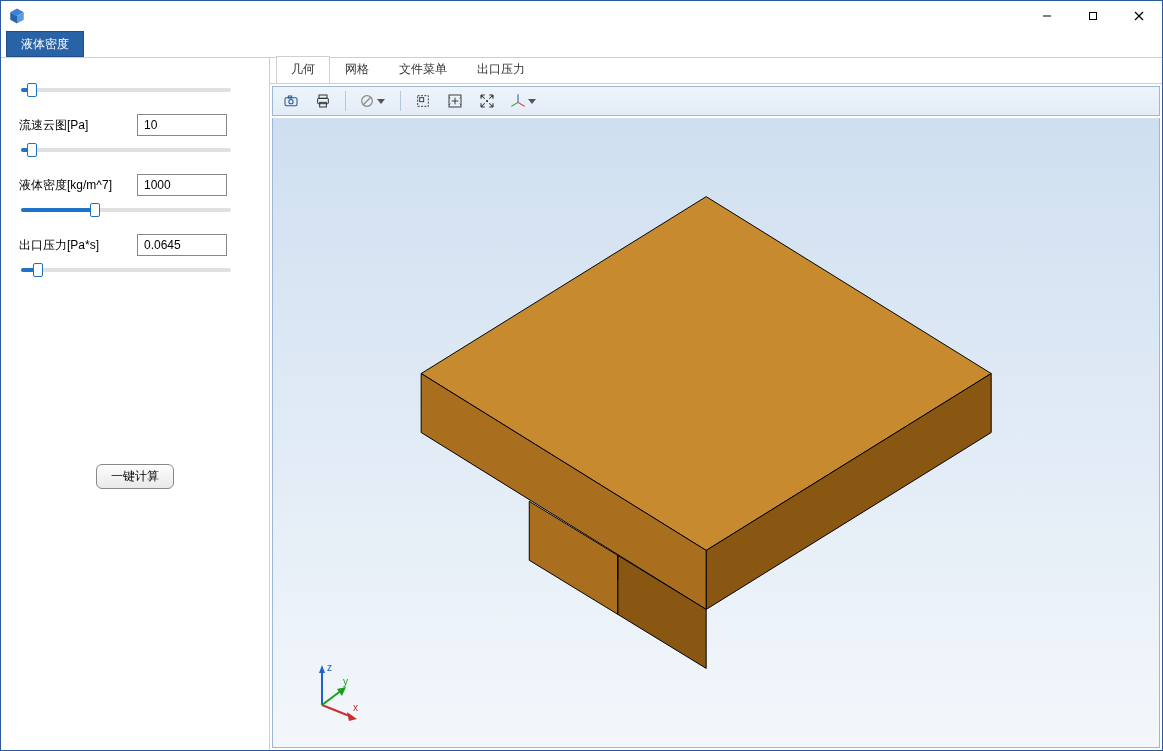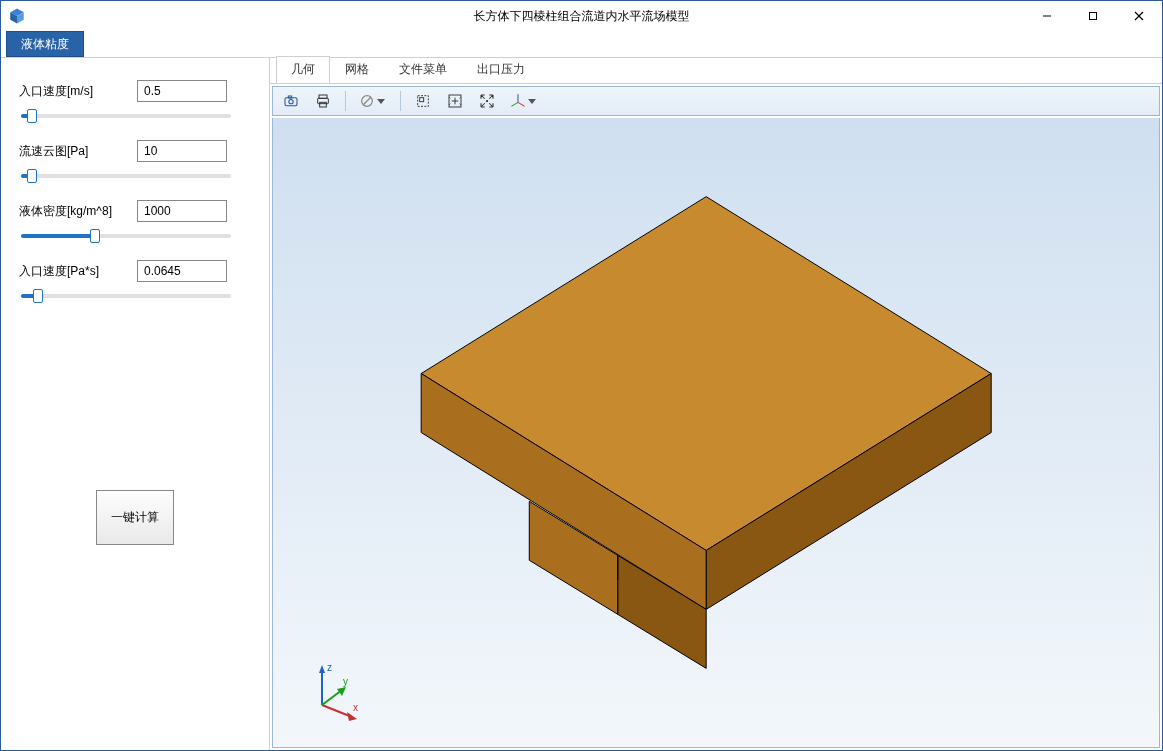--- a/index.html
+++ b/index.html
@@ -21,21 +21,21 @@
   .main { flex: 1; display: flex; border-top: 1px solid #cfcfcf; min-height: 0; }
   .sidebar { width: 269px; border-right: 1px solid #cfcfcf; padding: 22px 18px 12px 18px; display: flex; flex-direction: column; }
   .param-row { display: flex; align-items: center; margin-bottom: 4px; gap: 8px; }
   .param-label { width: 110px; font-size: 12px; color: #000; }
   .param-input { width: 90px; height: 22px; border: 1px solid #888; padding: 2px 6px; font-size: 12px; font-family: inherit; background:#fff; }
   .slider-wrap { width: 210px; height: 20px; position: relative; margin-bottom: 14px; margin-top: 0; margin-left: 2px; }
   .slider-track { position: absolute; top: 8px; left: 0; right: 0; height: 4px; background: #e0e0e0; border-radius: 2px; }
   .slider-fill  { position: absolute; top: 8px; left: 0; height: 4px; background: #1e73c8; border-radius: 2px; }
   .slider-thumb { position: absolute; top: 3px; width: 10px; height: 14px; background: #fff; border: 1px solid #1e73c8; border-radius: 2px; transform: translateX(-50%); }
 
-  .compute-btn { align-self: center; margin-top: 170px; padding: 18px 14px; font-size: 12px; border: 1px solid #888; background: linear-gradient(#fdfdfd,#e9e9e9); cursor: default; border-radius: 0; }
+  .compute-btn { align-self: center; margin-top: 170px; padding: 3px 14px; font-size: 12px; border: 1px solid #888; background: linear-gradient(#fdfdfd,#e9e9e9); cursor: default; border-radius: 6px; }
 
   
   .content { flex: 1; display: flex; flex-direction: column; min-width: 0; }
   .tabs { height: 26px; display: flex; align-items: flex-end; padding-left: 6px; gap: 0; border-bottom: 1px solid #cfcfcf; }
   .tab { padding: 4px 14px 5px 14px; font-size: 12px; color: #333; border: 1px solid transparent; border-bottom: none; cursor: default; position: relative; top: 0; }
   .tab.active { border-color: #cfcfcf; background: #fff; }
 
   .toolbar { height: 30px; border: 1px solid #9db7d6; border-top: 1px solid #9db7d6; margin: 2px; background: linear-gradient(#eef4fb, #e3ecf7); display: flex; align-items: center; padding: 0 4px; gap: 4px; }
   .tbtn { width: 28px; height: 24px; display: flex; align-items: center; justify-content: center; border: 1px solid transparent; border-radius: 2px; cursor: default; }
   .tbtn.dd { width: 38px; justify-content: flex-start; padding-left:4px; gap:2px; }
@@ -53,21 +53,20 @@
 <div class="window">
 
   <div class="titlebar">
     <span class="app-icon">
       <svg width="18" height="18" viewBox="0 0 24 24">
         <polygon points="12,2 21,7 12,12 3,7" fill="#3b82d6"></polygon>
         <polygon points="3,7 12,12 12,22 3,17" fill="#2863a8"></polygon>
         <polygon points="21,7 12,12 12,22 21,17" fill="#5a9be0"></polygon>
       </svg>
     </span>
-    <div class="title">长方体下四棱柱组合流道内水平流场模型</div>
     <div class="win-controls">
       <button class="win-btn">
         <svg width="10" height="10" viewBox="0 0 10 10">
             <line x1="1" y1="5" x2="9" y2="5" stroke="#000" stroke-width="1"></line>
           </svg>
       </button>
       <button class="win-btn">
         <svg width="10" height="10" viewBox="0 0 10 10">
             <rect x="1.5" y="1.5" width="7" height="7" fill="none" stroke="#000" stroke-width="1"></rect>
           </svg>
@@ -75,59 +74,55 @@
       <button class="win-btn close">
         <svg width="10" height="10" viewBox="0 0 10 10">
             <line x1="1" y1="1" x2="9" y2="9" stroke="#000" stroke-width="1.2"></line>
             <line x1="9" y1="1" x2="1" y2="9" stroke="#000" stroke-width="1.2"></line>
           </svg>
       </button>
     </div>
   </div>
 
   <div class="menubar">
-    <div class="menu-item">液体粘度</div>
+    <div class="menu-item">液体密度</div>
   </div>
 
   <div class="main">
 
     <div class="sidebar">
 
-      <div class="param-row">
-        <span class="param-label">入口速度[m/s]</span>
-        <input class="param-input" value="0.5" style="">
-      </div>
       <div class="slider-wrap">
         <div class="slider-track"></div>
         <div class="slider-fill" style="width:5%"></div>
         <div class="slider-thumb" style="left:5%"></div>
       </div>
 
       <div class="param-row">
         <span class="param-label">流速云图[Pa]</span>
         <input class="param-input" value="10" style="">
       </div>
       <div class="slider-wrap">
         <div class="slider-track"></div>
         <div class="slider-fill" style="width:5%"></div>
         <div class="slider-thumb" style="left:5%"></div>
       </div>
 
       <div class="param-row">
-        <span class="param-label">液体密度[kg/m^8]</span>
+        <span class="param-label">液体密度[kg/m^7]</span>
         <input class="param-input" value="1000" style="">
       </div>
       <div class="slider-wrap">
         <div class="slider-track"></div>
         <div class="slider-fill" style="width:35%"></div>
         <div class="slider-thumb" style="left:35%"></div>
       </div>
 
       <div class="param-row">
-        <span class="param-label">入口速度[Pa*s]</span>
+        <span class="param-label">出口压力[Pa*s]</span>
         <input class="param-input" value="0.0645" style="">
       </div>
       <div class="slider-wrap">
         <div class="slider-track"></div>
         <div class="slider-fill" style="width:8%"></div>
         <div class="slider-thumb" style="left:8%"></div>
       </div>
 
       <button class="compute-btn">一键计算</button>
     </div>

